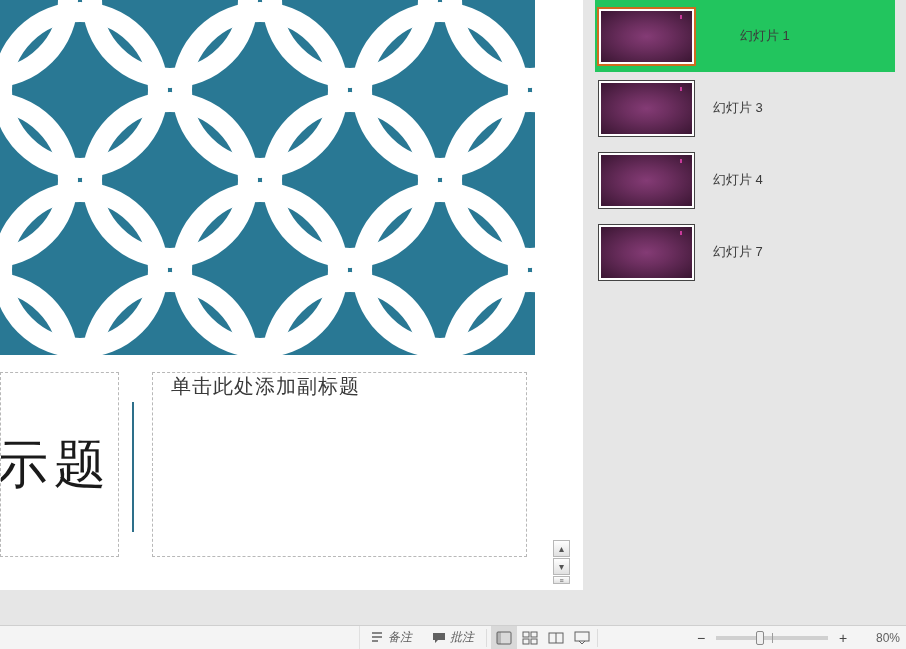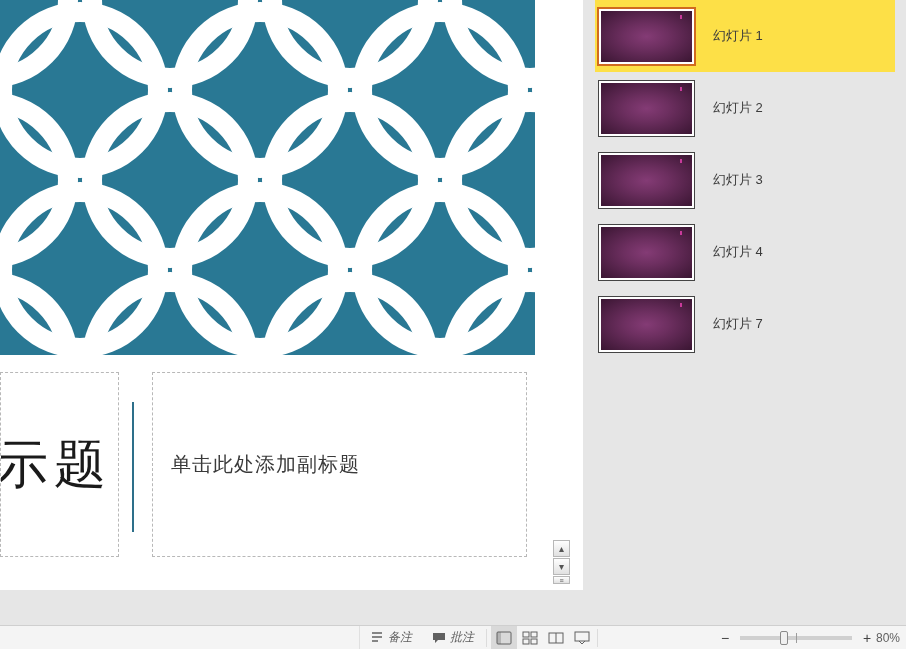--- a/index.html
+++ b/index.html
@@ -14,54 +14,54 @@
 
   .title-area { position: absolute; left:0; top:372px; width:535px; height:188px; }
 
   .title-box { position:absolute; left:0; top:0; width:119px; height:185px; border:1px dashed #b8b8b8; background:#fff;
                display:flex; align-items:center; justify-content:flex-end; padding-right:6px; overflow:hidden; }
   .title-box span { font-family: "STKaiti","KaiTi","楷体", serif; font-size:52px; color:#1a1a1a; letter-spacing:6px; white-space:nowrap; }
 
   .vline { position:absolute; left:132px; top:30px; width:2px; height:130px; background:#2d6f8a; }
 
   .subtitle-box { position:absolute; left:152px; top:0; width:375px; height:185px; border:1px dashed #b8b8b8; background:#fff;
-                  display:flex; align-items:center; padding-left:18px; }
+                  display:flex; align-items:flex-start; padding-left:18px; }
   .subtitle-box span { font-family:"STKaiti","KaiTi","楷体",serif; font-size:20px; color:#3a3a3a; letter-spacing:1px; }
 
   .scroll-btn { position:absolute; width:17px; height:17px; background:linear-gradient(#fefefe,#e1e1e1); border:1px solid #b7b7b7; display:flex; align-items:center; justify-content:center; font-size:10px; color:#555; }
   .scroll-up { left:553px; top:540px; }
   .scroll-down { left:553px; top:558px; }
   .scroll-split { position:absolute; left:553px; top:576px; width:17px; height:8px; background:linear-gradient(#fefefe,#e1e1e1); border:1px solid #b7b7b7; display:flex; align-items:center; justify-content:center; font-size:7px; color:#555; }
 
   .side-panel { position:absolute; left:583px; top:0; width:323px; height:625px; background:#e6e6e6; }
 
   .thumb-list { position:absolute; left:12px; top:0; width:300px; }
   .thumb-item { display:flex; align-items:center; height:72px; cursor:pointer; }
-  .thumb-item.selected { background:#fde047; }
+  .thumb-item.selected { background:#22c55e;gap:27px; }
   .thumb-frame { width:97px; height:57px; border:1px solid #444; background:#fff; margin-left:3px; display:flex; align-items:center; justify-content:center; position:relative; }
   .thumb-item.selected .thumb-frame { outline:2px solid #d06a1f; outline-offset:-1px; }
   .thumb-inner { width:91px; height:51px; background: radial-gradient(ellipse 70% 70% at 50% 50%, #843b75 0%, #6d2f60 35%, #3b1633 100%); position:relative; }
   .thumb-inner::after { content:""; position:absolute; right:10px; top:4px; width:2px; height:4px; background:#c83a9a; }
   .thumb-label { margin-left:18px; font-size:13px; color:#3b3b3b; }
 
   .statusbar { position:absolute; left:0; top:625px; width:906px; height:24px; background:#f4f4f4; border-top:1px solid #cfcfcf; display:flex; align-items:center; font-size:12px; color:#606060; }
   .sb-left { flex:0 0 360px; border-right:1px solid #e0e0e0; height:100%; }
   .sb-sec { display:flex; align-items:center; padding:16px 10px; height:100%; cursor:pointer;font-style:italic; }
   .sb-sec svg, .vb svg { display:block; }
   .sb-sec span { margin-left:4px; }
   .sb-divider { width:1px; height:18px; background:#dcdcdc; margin:0 2px; }
   .view-btns { display:flex; align-items:center; margin-left:2px; }
   .vb { width:26px; height:24px; display:flex; align-items:center; justify-content:center; cursor:pointer; }
   .vb.active { background:#d9d9d9; }
   .zoom { display:flex; align-items:center; margin-left:auto; padding-right:6px; }
   .zoom .zm-btn { width:18px; height:18px; display:flex; align-items:center; justify-content:center; font-size:14px; color:#444; cursor:pointer; border:1px solid transparent;}
   .zoom .track { width:112px; height:4px; background:#d0d0d0; position:relative; margin:0 6px; }
   .zoom .track .tick { position:absolute; left:50%; top:-3px; width:1px; height:10px; background:#9c9c9c; }
   .zoom .track .thumb { position:absolute; top:-5px; width:8px; height:14px; background:#f0f0f0; border:1px solid #8a8a8a; border-radius:2px; }
-  .zoom .pct { margin-left:0; }
+  .zoom .pct { margin-left:24px; }
 </style>
 </head>
 <body>
 
 <div class="canvas-area">
   <div class="slide-main">
     <div class="pattern">
       <svg width="760" height="520">
         <defs>
           <pattern id="ql" x="0" y="0" width="180" height="180" patternUnits="userSpaceOnUse">
@@ -92,26 +92,20 @@
   <div class="scroll-split">≡</div>
 </div>
 
 <div class="side-panel">
   <div class="thumb-list" id="thumb-list">
       <div class="thumb-item selected">
         <div class="thumb-frame">
           <div class="thumb-inner"></div>
         </div>
         <div class="thumb-label">幻灯片 1</div>
-      </div>
-      <div class="thumb-item">
-        <div class="thumb-frame">
-          <div class="thumb-inner"></div>
-        </div>
-        <div class="thumb-label">幻灯片 2</div>
       </div>
       <div class="thumb-item">
         <div class="thumb-frame">
           <div class="thumb-inner"></div>
         </div>
         <div class="thumb-label">幻灯片 3</div>
       </div>
       <div class="thumb-item">
         <div class="thumb-frame">
           <div class="thumb-inner"></div>

